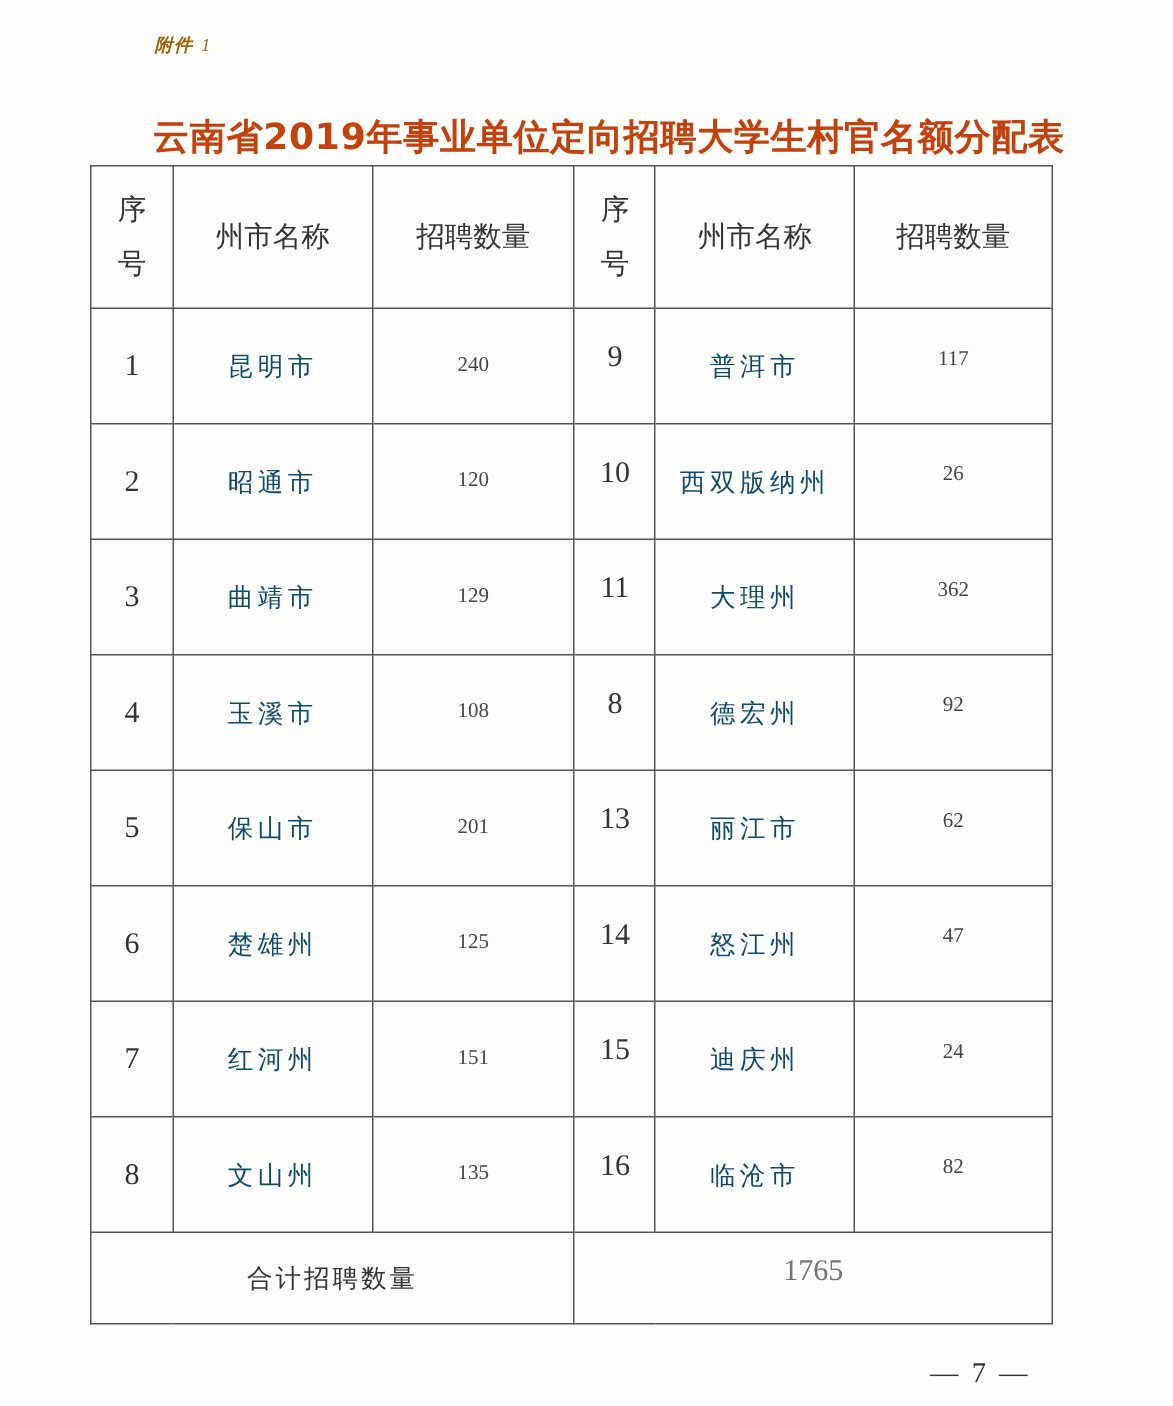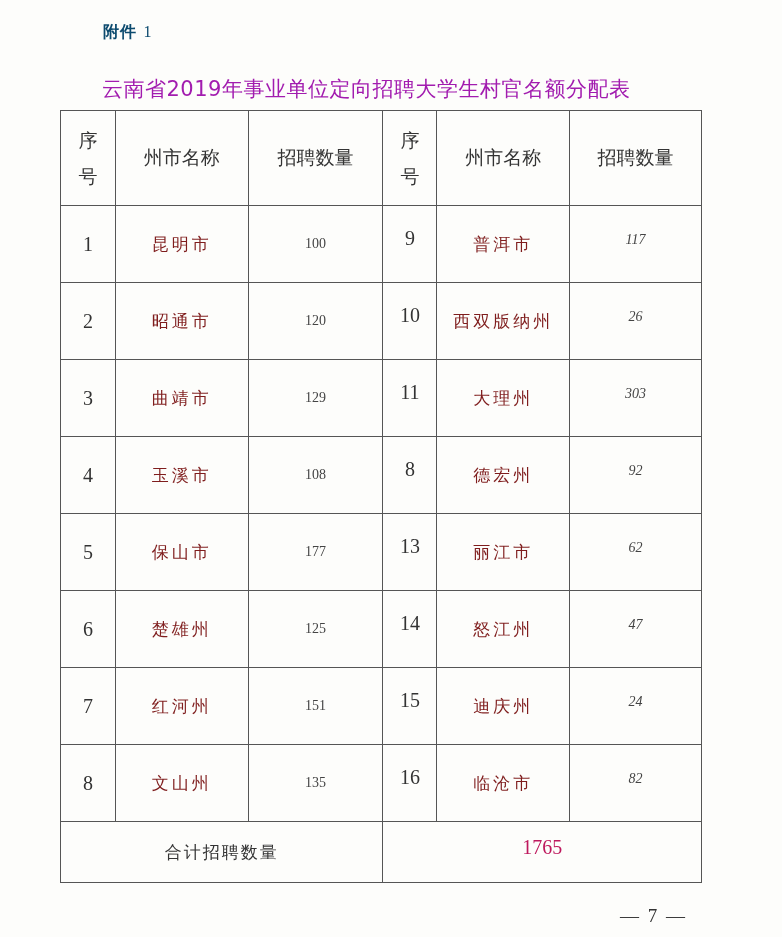--- a/index.html
+++ b/index.html
@@ -1,53 +1,53 @@
 <!DOCTYPE html>
 <html><head>
   <meta charset="utf-8">
   <style>
     html, body { margin: 0; padding: 0; }
     body {
       width: 782px; height: 937px; background: #fdfdfb; position: relative;
       overflow: hidden; font-family: "DejaVu Serif", serif; color: #333;
     }
     .attachment {
-      position: absolute; left: 103px; top: 22px; font-size: 16px; color: #0c4a6e;
-      font-family: "DejaVu Sans", sans-serif; font-weight: bold; letter-spacing: 1px;
+      position: absolute; left: 103px; top: 22px; font-size: 12px; color: #a16207;
+      font-family: "DejaVu Sans", sans-serif; font-weight: bold; letter-spacing: 1px; font-style: italic;
     }
     .attachment .num { font-family: "Liberation Serif", serif; font-weight: normal; }
     .title {
-      position: absolute; left: 102px; top: 75px; font-size: 21px; font-weight: normal;
-      color: #a21caf; font-family: "DejaVu Sans", sans-serif; letter-spacing: 0.5px;
+      position: absolute; left: 102px; top: 75px; font-size: 24px; font-weight: bold;
+      color: #c2410c; font-family: "DejaVu Sans", sans-serif; letter-spacing: 0.5px;
     }
     table {
       position: absolute; left: 60px; top: 110px; border-collapse: collapse;
       width: 642px;
     }
     td, th {
       border: 1.3px solid #555; text-align: center; vertical-align: middle;
       padding: 0; font-weight: normal;
     }
     th { height: 94px; font-size: 19px; font-family: "DejaVu Sans", sans-serif; color: #333; }
     th.seq { line-height: 36px; }
     td { height: 76px; }
     .c-seq { width: 54px; }
     .c-name { width: 132px; }
     .c-cnt { width: 134px; }
     .c-seq2 { width: 53px; }
     .c-name2 { width: 132px; }
     .c-cnt2 { width: 131px; }
     .seqnum { font-family: "Liberation Serif", serif; font-size: 20px; color: #333; }
     .seqnum.r { position: relative; top: -6px; }
-    .name { font-family: "DejaVu Sans", sans-serif; font-size: 17px; letter-spacing: 3px; color: #7f1d1d; }
+    .name { font-family: "DejaVu Sans", sans-serif; font-size: 17px; letter-spacing: 3px; color: #0c4a6e; }
     .cnt { font-family: "Liberation Serif", serif; font-size: 14px; color: #444; }
-    .cnt.r { position: relative; top: -6px; font-style: italic; }
+    .cnt.r { position: relative; top: -6px; }
     tr.total td { height: 60px; margin-left: 42px; }
     .total-label { font-family: "DejaVu Sans", sans-serif; font-size: 17px; letter-spacing: 2px; color: #333; }
-    .total-val { font-family: "Liberation Serif", serif; font-size: 20px; color: #be185d; position: relative; top: -5px; }
+    .total-val { font-family: "Liberation Serif", serif; font-size: 20px; color: #737373; position: relative; top: -5px; }
     .page-num {
       position: absolute; left: 620px; top: 905px; font-size: 19px;
       font-family: "Liberation Serif", serif; color: #333; letter-spacing: 2px;
     }
   </style>
 </head>
 <body>
 
 <div class="attachment"><span>附件</span> <span class="num">1</span></div>
 
@@ -60,53 +60,53 @@
     <th class="c-name">州市名称</th>
     <th class="c-cnt">招聘数量</th>
     <th class="c-seq2 seq"><span>序</span><br><span>号</span></th>
     <th class="c-name2">州市名称</th>
     <th class="c-cnt2">招聘数量</th>
   </tr>
 
   <tr>
     <td class="seqnum">1</td>
     <td class="name">昆明市</td>
-    <td class="cnt">100</td>
+    <td class="cnt">240</td>
     <td><span class="seqnum r">9</span></td>
     <td class="name">普洱市</td>
     <td><span class="cnt r">117</span></td>
   </tr>
   <tr>
     <td class="seqnum">2</td>
     <td class="name">昭通市</td>
     <td class="cnt">120</td>
     <td><span class="seqnum r">10</span></td>
     <td class="name">西双版纳州</td>
     <td><span class="cnt r">26</span></td>
   </tr>
   <tr>
     <td class="seqnum">3</td>
     <td class="name">曲靖市</td>
     <td class="cnt">129</td>
     <td><span class="seqnum r">11</span></td>
     <td class="name">大理州</td>
-    <td><span class="cnt r">303</span></td>
+    <td><span class="cnt r">362</span></td>
   </tr>
   <tr>
     <td class="seqnum">4</td>
     <td class="name">玉溪市</td>
     <td class="cnt">108</td>
     <td><span class="seqnum r">8</span></td>
     <td class="name">德宏州</td>
     <td><span class="cnt r">92</span></td>
   </tr>
   <tr>
     <td class="seqnum">5</td>
     <td class="name">保山市</td>
-    <td class="cnt">177</td>
+    <td class="cnt">201</td>
     <td><span class="seqnum r">13</span></td>
     <td class="name">丽江市</td>
     <td><span class="cnt r">62</span></td>
   </tr>
   <tr>
     <td class="seqnum">6</td>
     <td class="name">楚雄州</td>
     <td class="cnt">125</td>
     <td><span class="seqnum r">14</span></td>
     <td class="name">怒江州</td>

